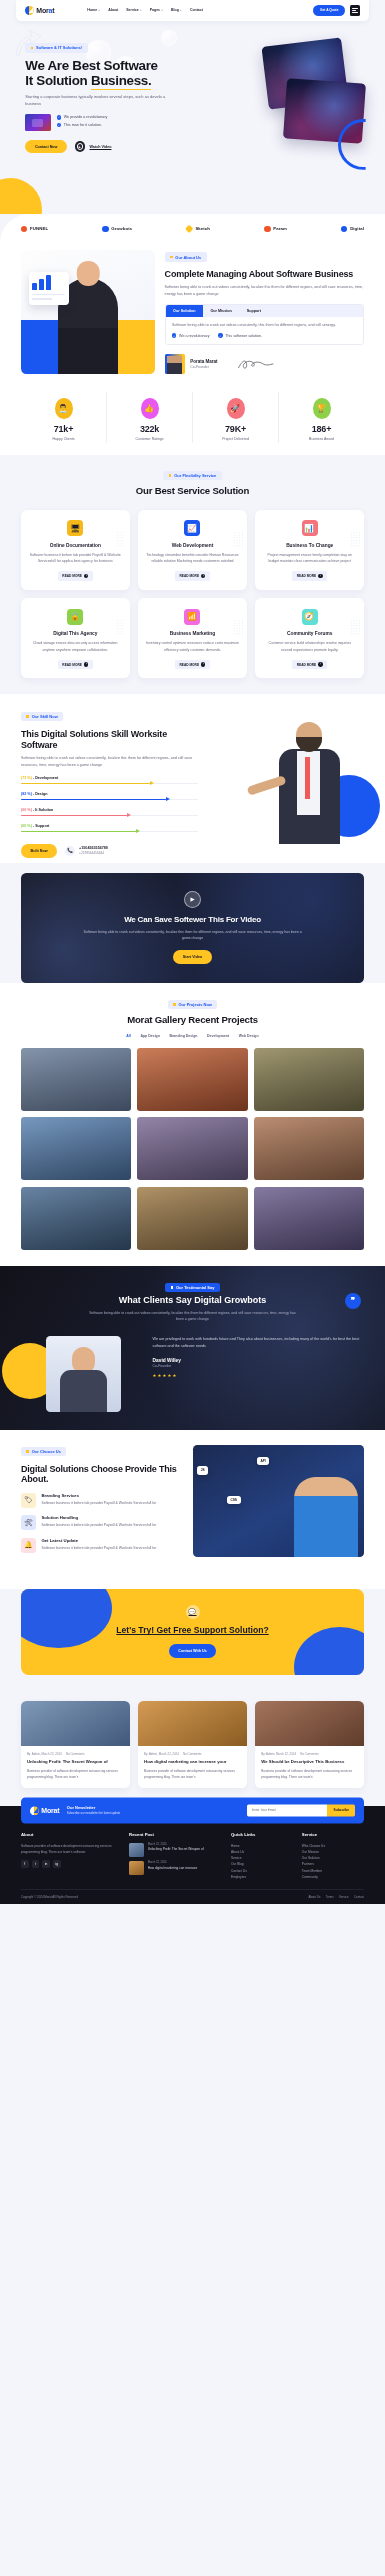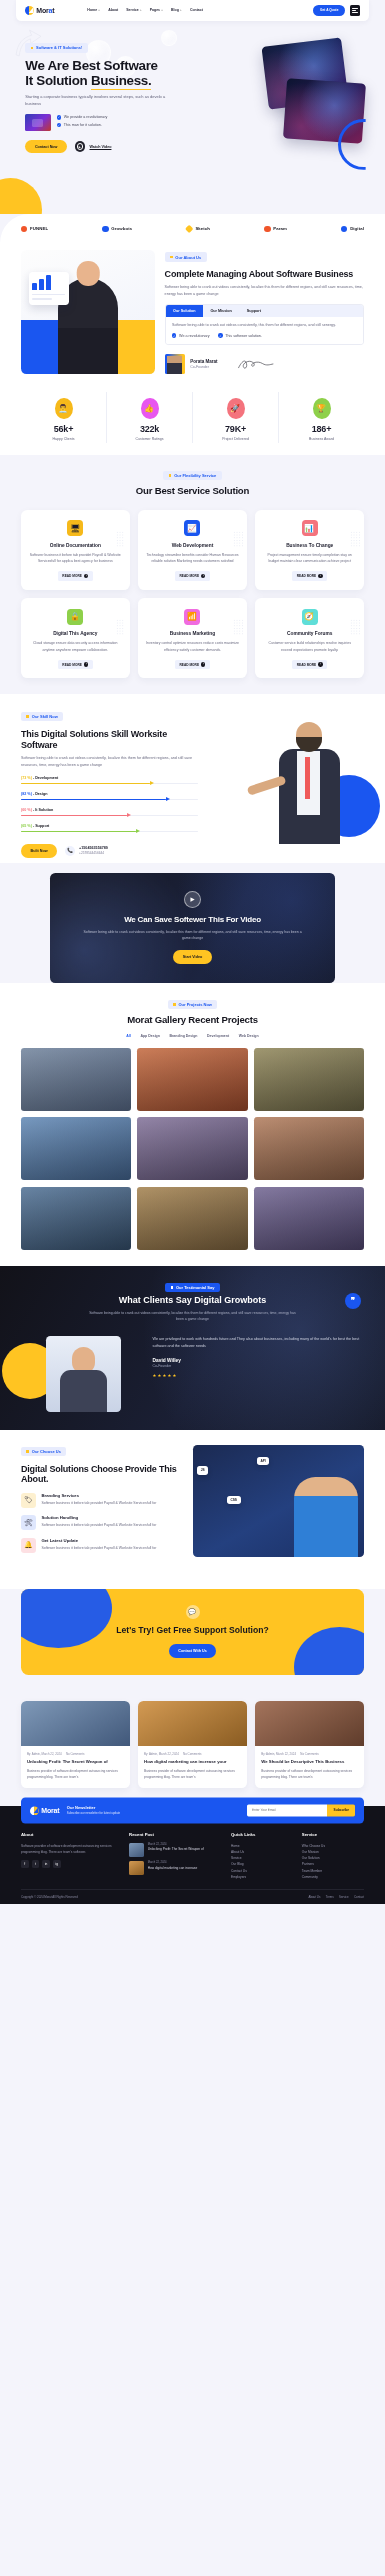--- a/index.html
+++ b/index.html
@@ -330,21 +330,21 @@
     position:absolute; left:36px; top:35px; width:5.4px; height:42px;
     background:#ef5a5a;
   }
   .sp-arm {
     position:absolute; left:-22.5px; top:59px; width:39px; height:8.6px;
     background:#d9a97f; border-radius:4.3px; transform:rotate(-18deg);
   }
 
   
   .videocta {
-    margin:9.6px auto 0; width:285px; border-radius:5.4px; overflow:hidden;
+    margin:9.6px auto 0; width:343px; border-radius:5.4px; overflow:hidden;
     background:linear-gradient(120deg,#14141c,#1c2440 60%,#151a2c);
     position:relative; padding:18px 0 19px; text-align:center;
   }
   .videocta:before {
     content:""; position:absolute; inset:0;
     background:
       radial-gradient(circle at 12% 70%, rgba(90,120,200,.35), transparent 42%),
       radial-gradient(circle at 85% 25%, rgba(60,90,180,.3), transparent 45%);
   }
   .videocta .inner { position:relative; z-index:2; }
@@ -446,21 +446,21 @@
     position:relative; overflow:hidden; padding:16px 0 17px; text-align:center;
   }
   .supcta .swoosh {
     position:absolute; left:-16px; top:-21.4px; width:107px; height:80px;
     border-radius:50%; background:#1a56f0; opacity:.95;
   }
   .supcta .swoosh2 {
     position:absolute; right:-21.4px; bottom:-32px; width:91px; height:80px;
     border-radius:50%; background:#1a56f0; opacity:.95;
   }
-  .supcta .inner { position:relative; z-index:3; }
+  .supcta .inner { position:relative; z-index:3;text-decoration:underline; }
   .supcta .ic {
     width:14px; height:14px; border-radius:50%; background:rgba(255,255,255,.45);
     margin:0 auto 6.4px; display:flex; align-items:center; justify-content:center; font-size:6.4px;
   }
   .supcta h2 { font-size:8.6px; font-weight:800; color:#16161f; }
   .btn-blue {
     margin-top:8.6px; background:#1a56f0; color:#fff; border:none;
     border-radius:10.7px; font-size:3.7px; font-weight:700; padding:4.8px 9.6px; cursor:pointer;
   }
 
@@ -686,21 +686,21 @@
         </div>
       </div>
     </div>
   </section>
 
   <section class="stats">
     <div class="container">
       <div class="stats-row">
         <div class="stat">
           <div class="stat-ic" style="background:#f6b91a">👨‍💼</div>
-          <div class="stat-num">56k+</div>
+          <div class="stat-num">71k+</div>
           <div class="stat-lbl">Happy Clients</div>
         </div>
         <div class="stat">
           <div class="stat-ic" style="background:#e857ef">👍</div>
           <div class="stat-num">322k</div>
           <div class="stat-lbl">Customer Ratings</div>
         </div>
         <div class="stat">
           <div class="stat-ic" style="background:#f4737d">🚀</div>
           <div class="stat-num">79K+</div>

